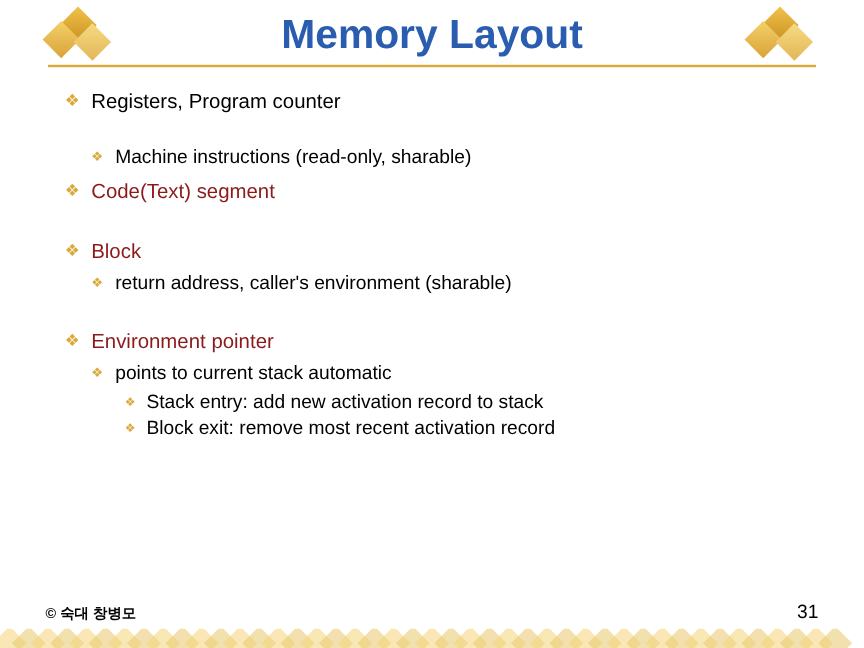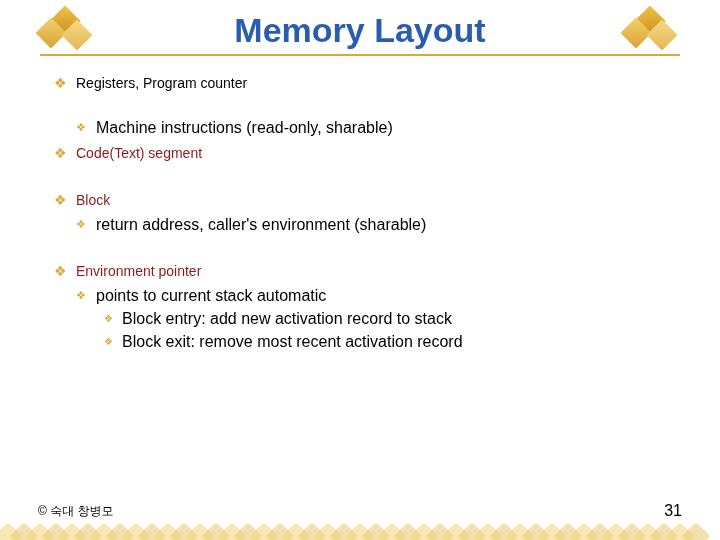--- a/index.html
+++ b/index.html
@@ -12,21 +12,21 @@
     overflow: hidden;
   }
   .slide {
     width: 100%;
     height: 100%;
     padding: 10px 50px 0 50px;
     position: relative;
   }
   .title-row {
     display: flex;
-    align-items: center;
+    align-items: flex-start;
     justify-content: space-between;
     margin: 0 -10px 4px -10px;
   }
   .title {
     font-size: 34px;
     color: #2a5db0;
     font-weight: 600;
     text-align: center;
     flex: 1;
   }
@@ -50,21 +50,21 @@
   .cube.c { background: linear-gradient(135deg,#f6da82,#e3b657); left: 26px; top: 14px; }
   .hr {
     height: 2px;
     background: #d9a93a;
     margin: 0 -10px 18px -10px;
   }
   .bullet {
     position: relative;
     padding-left: 26px;
     margin: 6px 0 4px 0;
-    font-size: 14px;
+    font-size: 17px;
     line-height: 1.35;
   }
   .bullet:before {
     content: "❖";
     position: absolute;
     left: 4px;
     top: 0;
     color: #d9a93a;
     font-size: 14px;
   }
@@ -87,20 +87,21 @@
     position: absolute;
     left: 0; right: 0; bottom: 0;
     height: 40px;
   }
   .copyright {
     position: absolute;
     left: 38px;
     bottom: 20px;
     font-size: 12px;
     color: #000;
+    font-weight: bold;
   }
   .pagenum {
     position: absolute;
     right: 38px;
     bottom: 20px;
     font-size: 16px;
     color: #000;
   }
   .diamond-band {
     position: absolute;
@@ -163,21 +164,21 @@
 
   <div class="spacer"></div>
 
   <div class="bullet lvl1 red">
     <span class="text">Environment pointer</span>
   </div>
   <div class="bullet lvl2">
     <span class="text">points to current stack automatic</span>
   </div>
   <div class="bullet lvl3">
-    <span class="text">Block entry: add new activation record to stack</span>
+    <span class="text">Stack entry: add new activation record to stack</span>
   </div>
   <div class="bullet lvl3">
     <span class="text">Block exit: remove most recent activation record</span>
   </div>
 
   <div class="footer">
     <div class="copyright">© 숙대 창병모</div>
     <div class="pagenum">31</div>
     <div class="diamond-band">
       <span></span>

